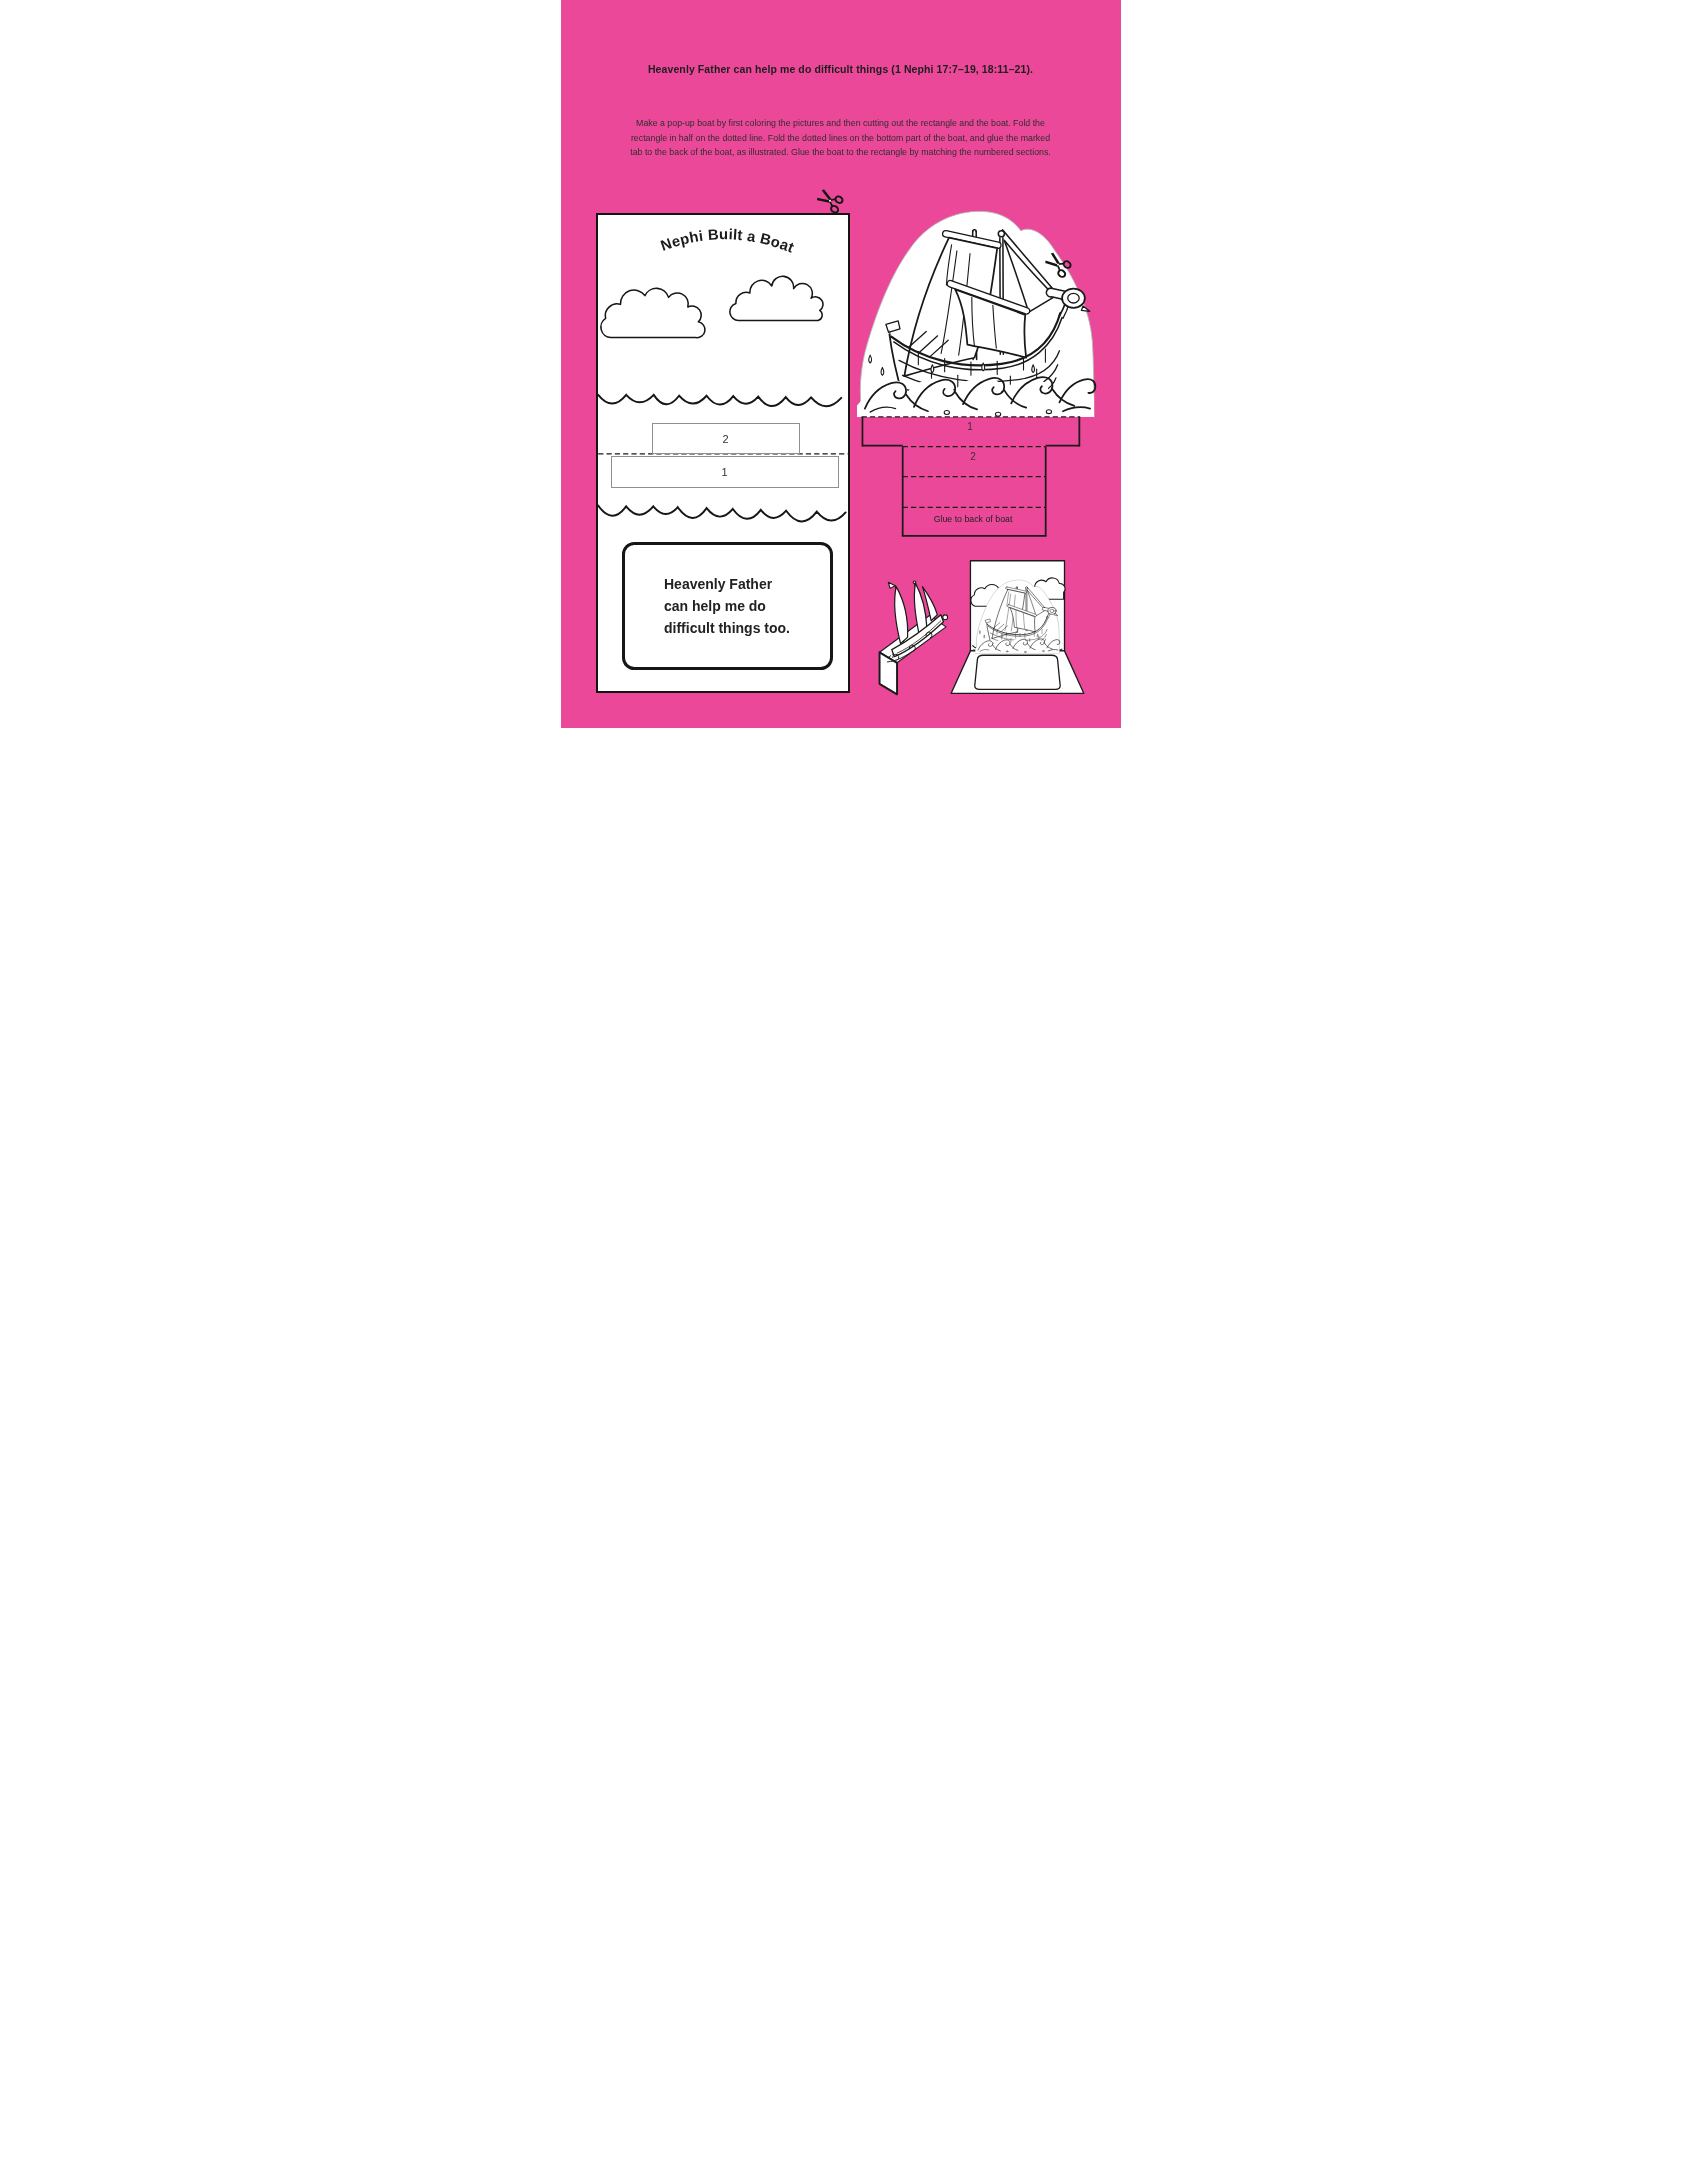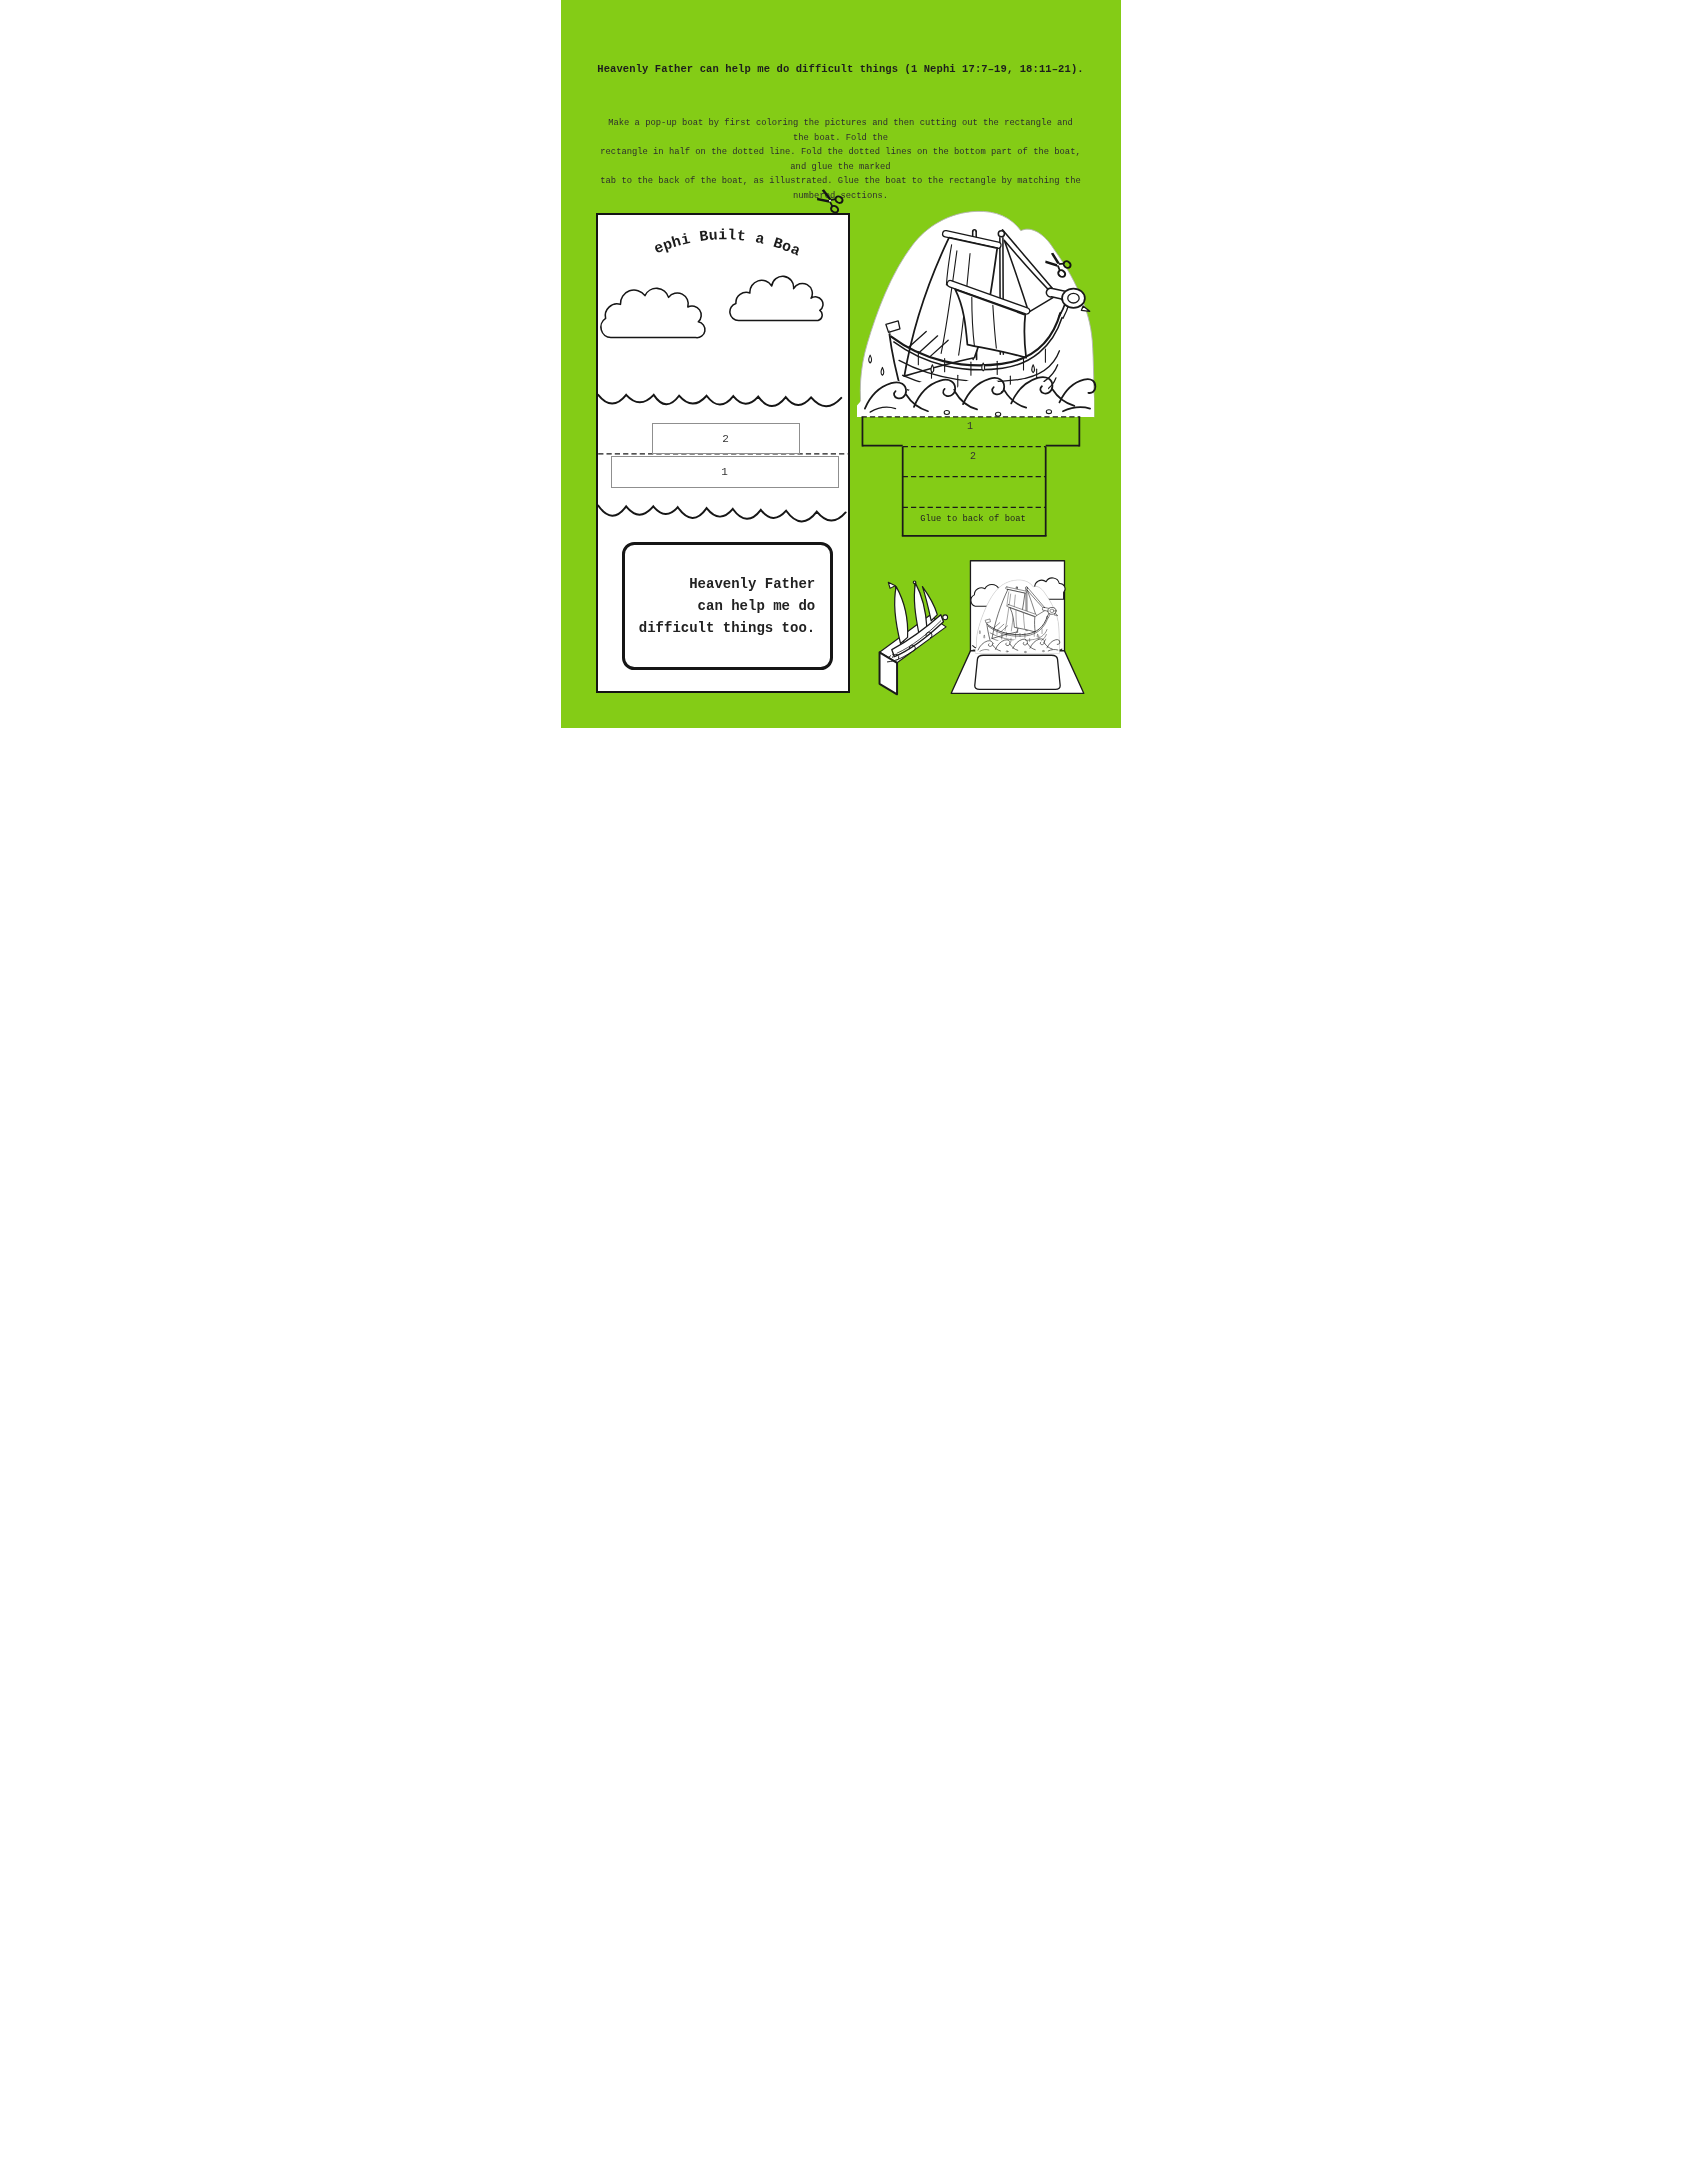--- a/index.html
+++ b/index.html
@@ -1,28 +1,28 @@
 <!DOCTYPE html>
 <html style="font-size:7px"><head>
 <meta charset="utf-8">
 <style>
   html,body{margin:0;padding:0;background:#ffffff;}
-  .page{position:relative;width:560px;height:728px;margin:0 auto;background:#84cc16;
-        font-family:Liberation Mono, monospace;overflow:hidden;}
+  .page{position:relative;width:560px;height:728px;margin:0 auto;background:#ec4899;
+        font-family:Liberation Sans, sans-serif;overflow:hidden;}
   .abs{position:absolute;}
   .page-title{left:0;top:63px;width:560px;text-align:center;
               font-size:10.5px;font-weight:bold;color:#1d1d1d;letter-spacing:0.1px;}
   .instructions{left:39px;top:84px;width:482px;text-align:center;
                 font-size:8.8px;line-height:14.5px;color:#2e2e2e;white-space:pre-line;margin-top:32px;}
   .craft-card{left:35px;top:213px;width:250px;height:476px;border:2.2px solid #141414;background:#fff;}
   .thin-box{border:0.7px solid #8f8f8f;background:#fff;display:flex;align-items:center;justify-content:center;
             font-size:11px;color:#333;}
   .quote-box{left:61px;top:542px;width:205px;height:122px;border:3.5px solid #161616;border-radius:12.3px;
              background:#fff;display:flex;align-items:center;justify-content:center;}
-  .quote-text{font-size:14px;font-weight:bold;color:#222;line-height:22px;text-align:right;white-space:pre-line;}
+  .quote-text{font-size:14px;font-weight:bold;color:#222;line-height:22px;text-align:left;white-space:pre-line;}
   .tab-label{font-size:10px;color:#333;text-align:center;}
   .glue-label{font-size:8.8px;color:#222;text-align:center;}
   svg{display:block;}
   .rot32{transform:rotate(32deg);}
   .rot38{transform:rotate(38deg);}
   .shadowed{filter:drop-shadow(0px 2px 5px rgba(0,0,0,0.35));}
 </style>
 </head>
 <body>
 

